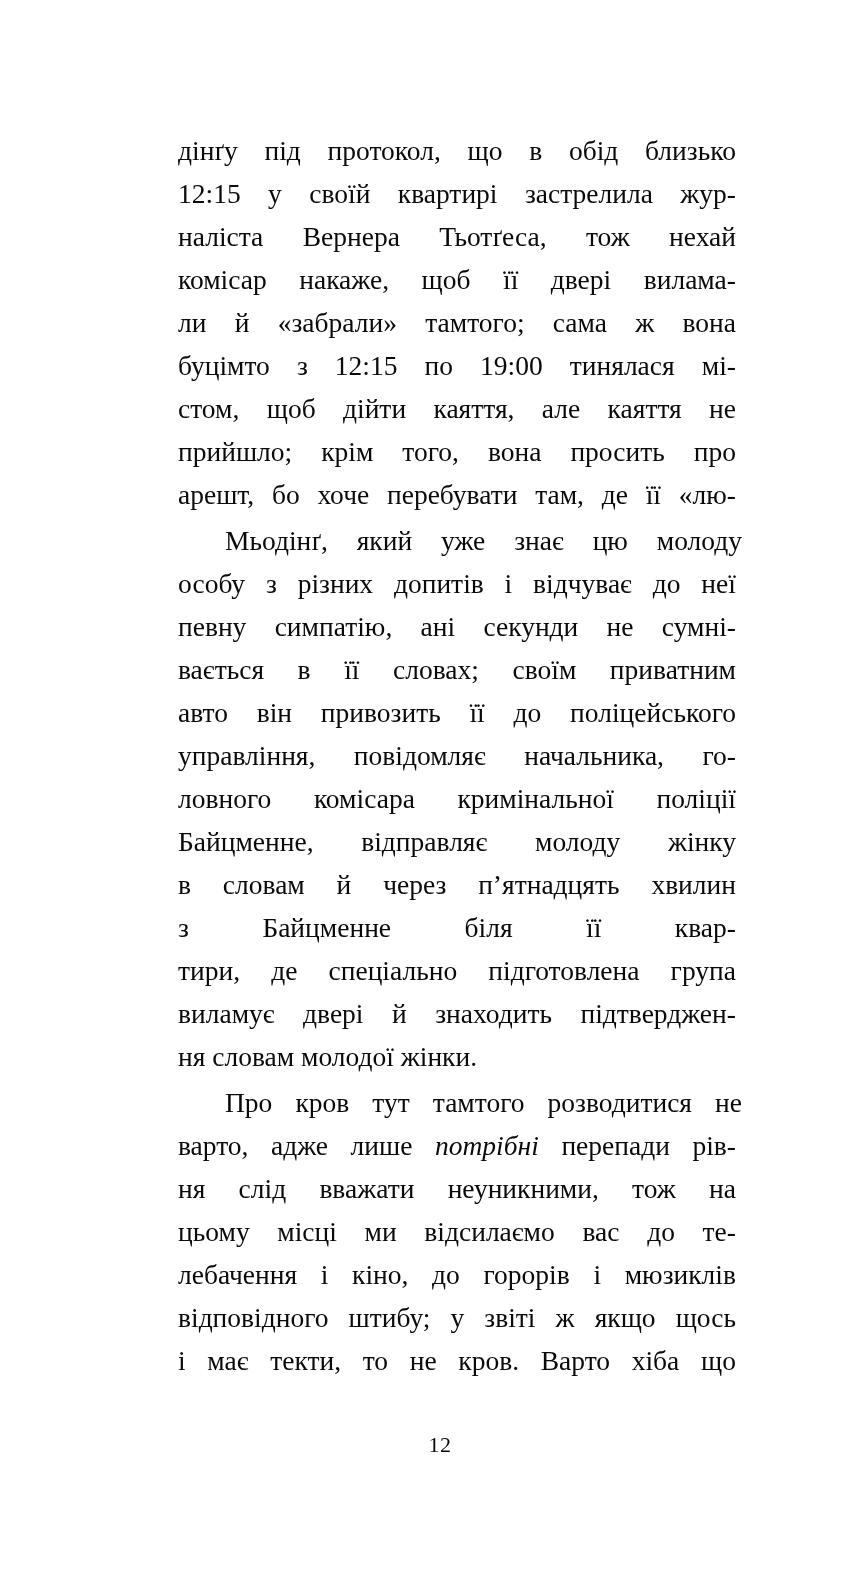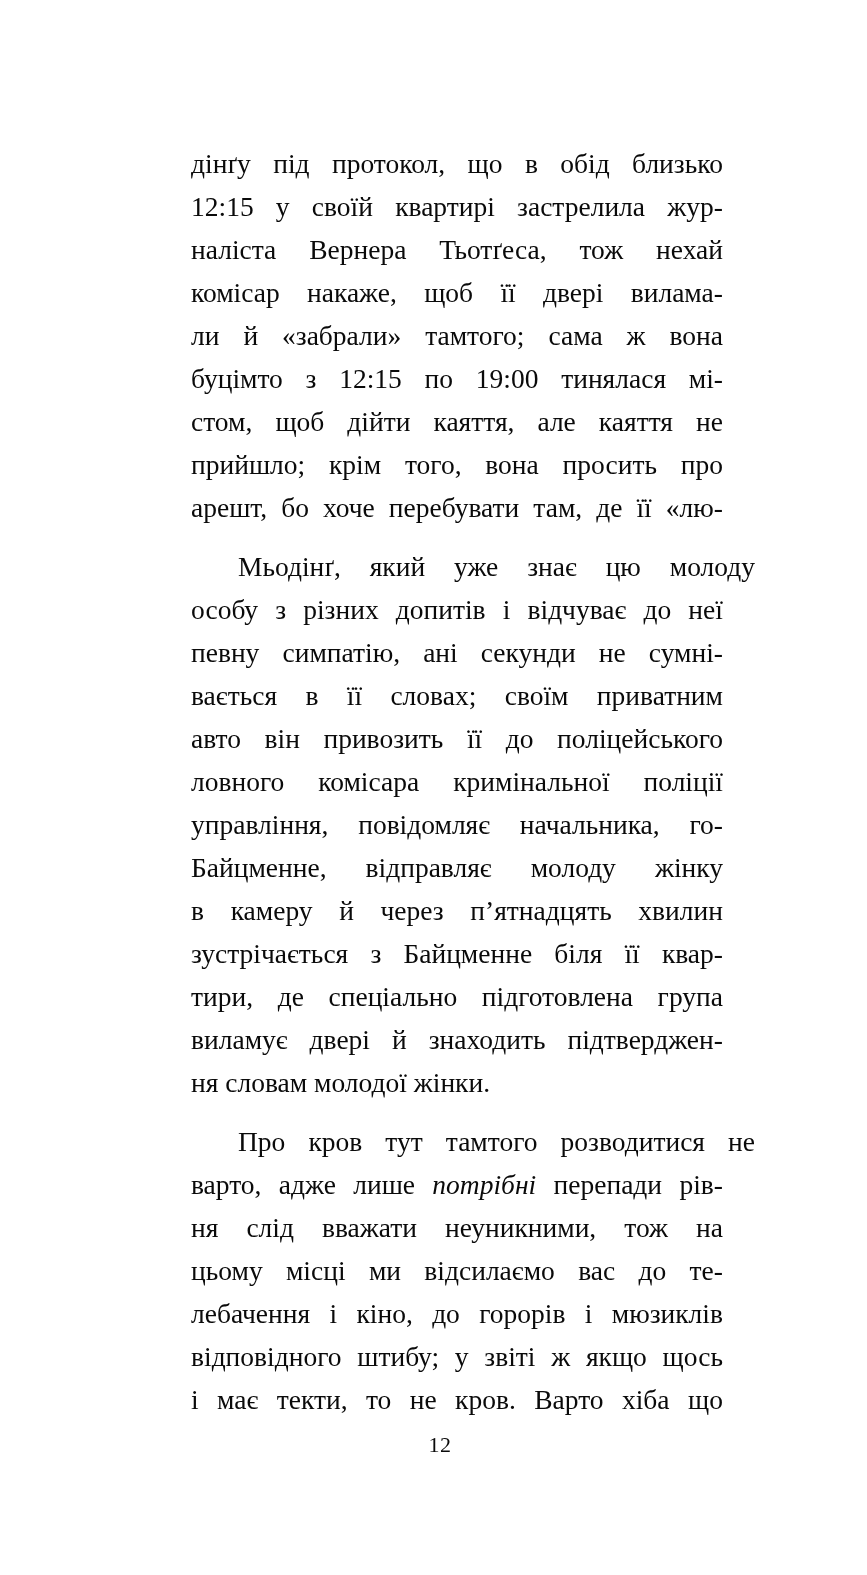--- a/index.html
+++ b/index.html
@@ -23,21 +23,21 @@
 
   
   .textblock {
     position: absolute;
     left: 175px;
     top: 126px;
     width: 564px;
   }
 
   .para {
-    margin: 16px;
+    margin: 3px;
   }
 
   
   .line {
     display: block;
     height: 43px;
     line-height: 43px;
     font-size: 27.5px;
     white-space: nowrap;
     letter-spacing: 0;
@@ -215,47 +215,46 @@
       </span>
       <span class="line just">
         <span class="w">авто</span>
         <span class="w">він</span>
         <span class="w">привозить</span>
         <span class="w">її</span>
         <span class="w">до</span>
         <span class="w">поліцейського</span>
       </span>
       <span class="line just">
+        <span class="w">управління,</span>
+        <span class="w">повідомляє</span>
+        <span class="w">начальника,</span>
+        <span class="w">го-</span>
+      </span>
+      <span class="line just">
         <span class="w">ловного</span>
         <span class="w">комісара</span>
         <span class="w">кримінальної</span>
         <span class="w">поліції</span>
       </span>
       <span class="line just">
-        <span class="w">управління,</span>
-        <span class="w">повідомляє</span>
-        <span class="w">начальника,</span>
-        <span class="w">го-</span>
-      </span>
-      <span class="line just">
         <span class="w">Байцменне,</span>
         <span class="w">відправляє</span>
         <span class="w">молоду</span>
         <span class="w">жінку</span>
       </span>
       <span class="line just">
         <span class="w">в</span>
-        <span class="w">камеру</span>
+        <span class="w">словам</span>
         <span class="w">й</span>
         <span class="w">через</span>
         <span class="w">п’ятнадцять</span>
         <span class="w">хвилин</span>
       </span>
       <span class="line just">
-        <span class="w">зустрічається</span>
         <span class="w">з</span>
         <span class="w">Байцменне</span>
         <span class="w">біля</span>
         <span class="w">її</span>
         <span class="w">квар-</span>
       </span>
       <span class="line just">
         <span class="w">тири,</span>
         <span class="w">де</span>
         <span class="w">спеціально</span>

